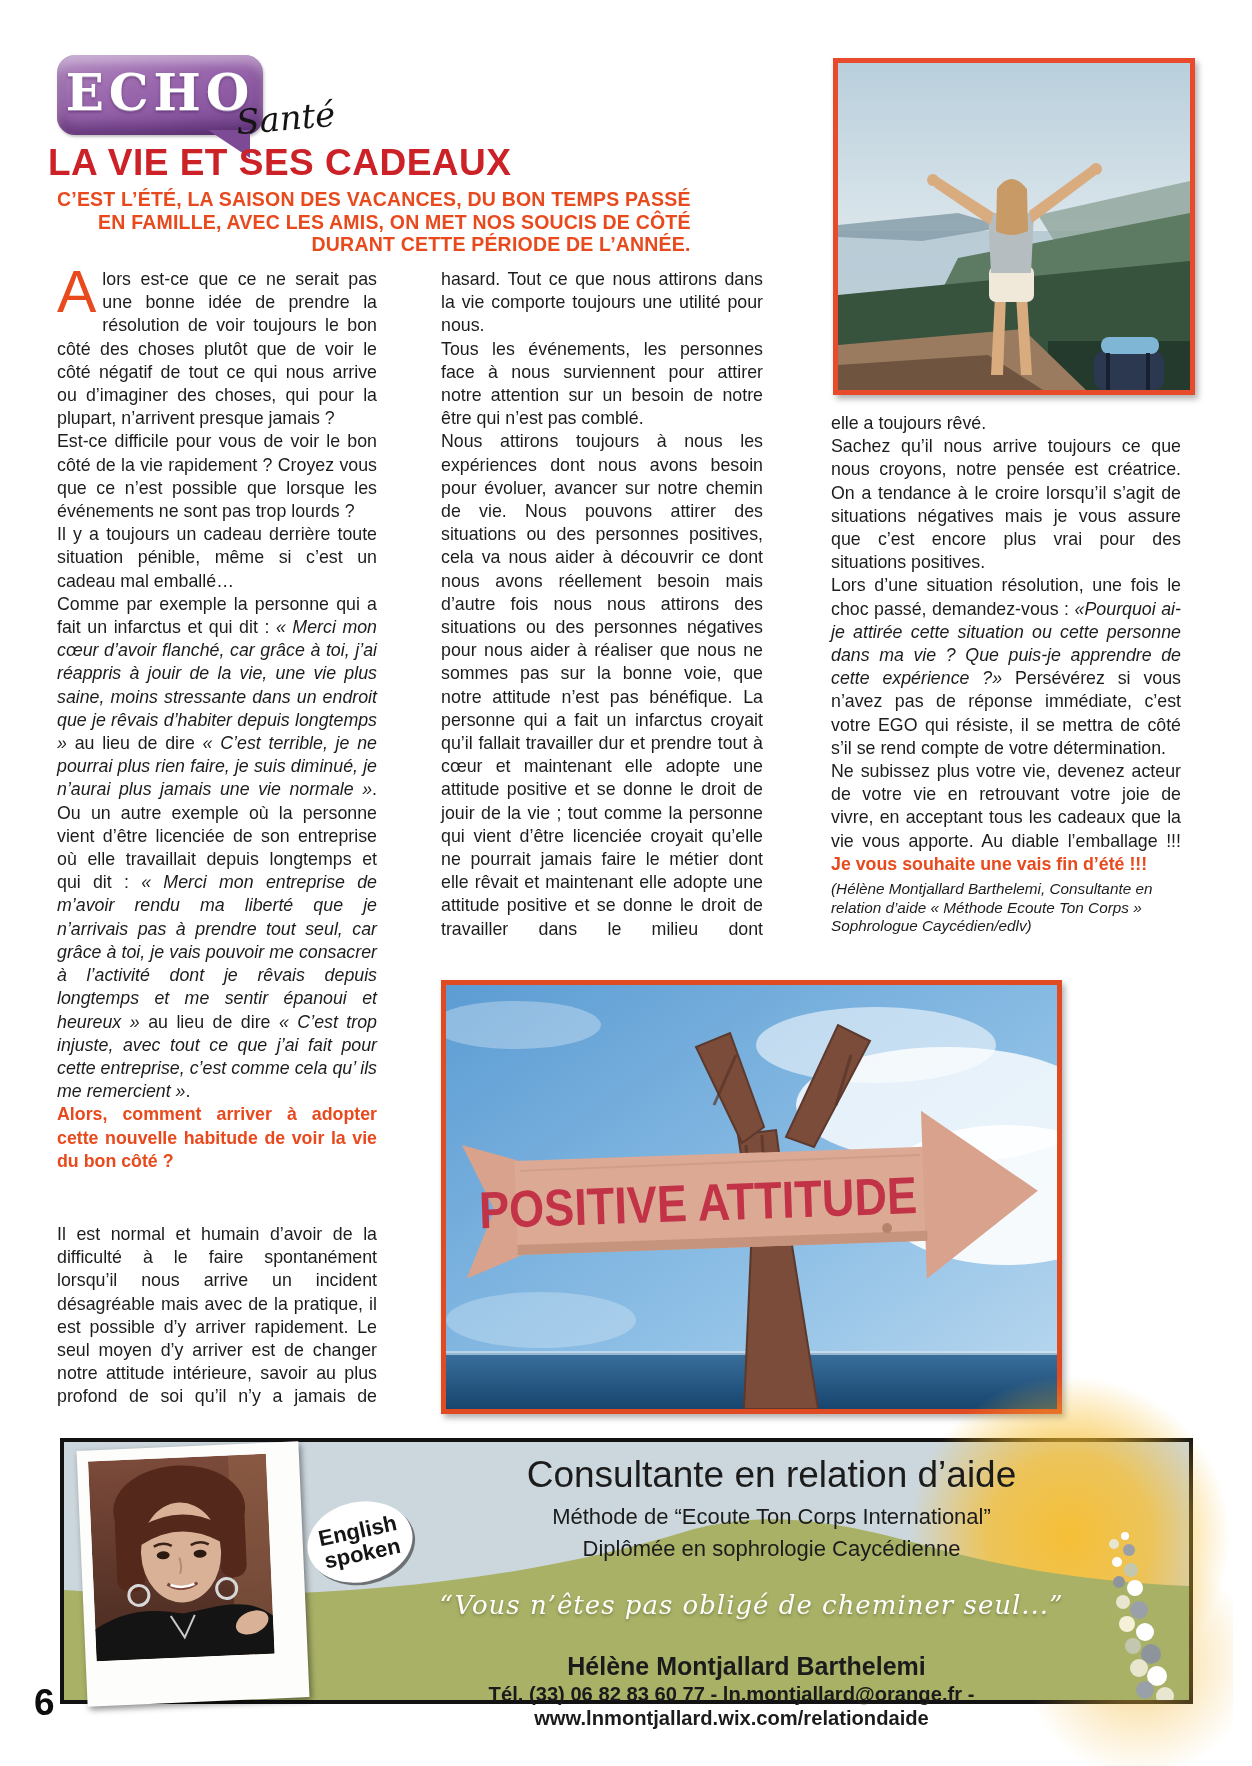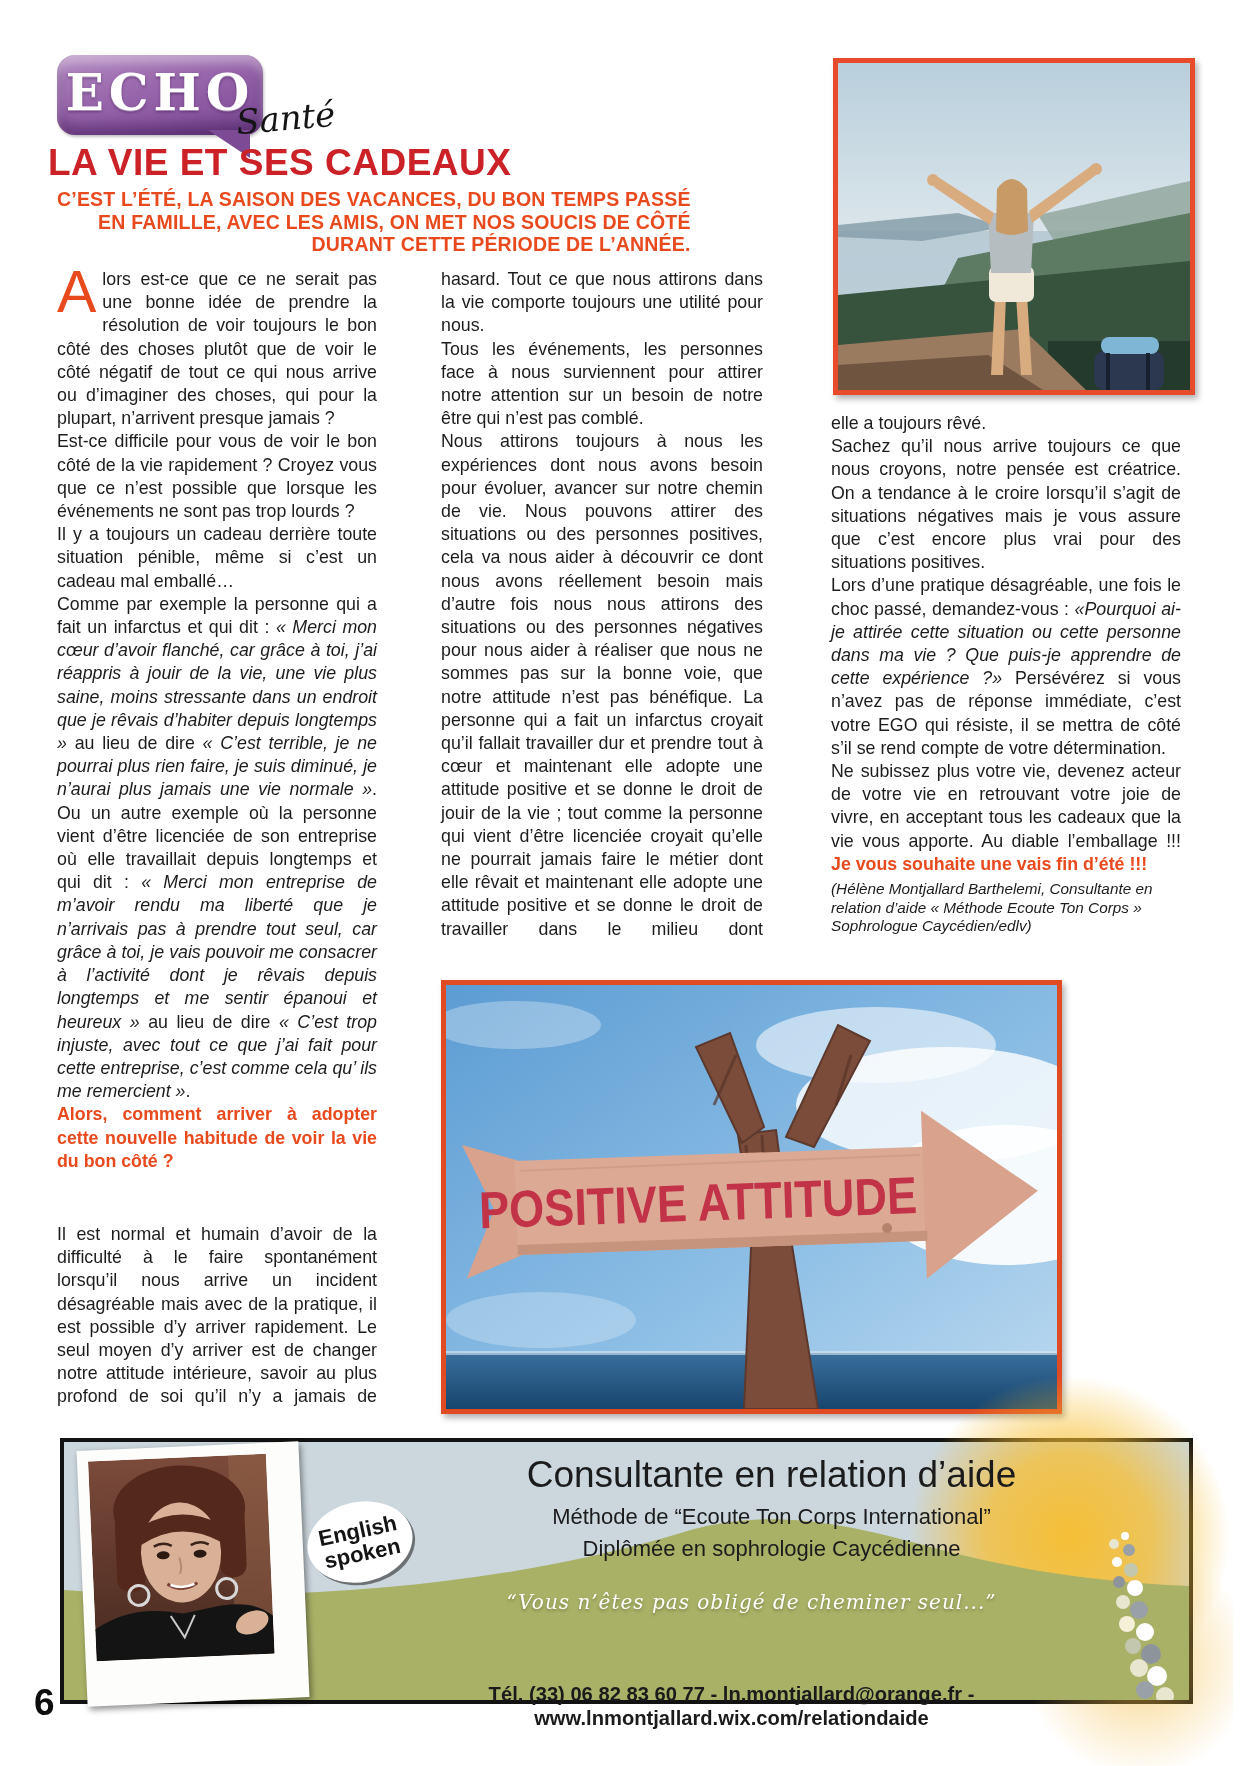--- a/index.html
+++ b/index.html
@@ -57,21 +57,21 @@
     box-shadow:2px 3px 6px rgba(0,0,0,.45);}
   .badge{position:absolute;left:243px;top:60px;width:106px;height:80px;background:#fff;
     border-radius:50%;transform:rotate(-12deg);box-shadow:2px 3px 0 rgba(45,45,45,.6);
     display:flex;flex-direction:column;align-items:center;justify-content:center;
     font-size:22px;font-weight:bold;color:#141414;line-height:23px;}
   .b-title{position:absolute;left:300px;right:10px;top:12px;text-align:center;
     font-size:37px;font-weight:normal;color:#1b1b1b;}
   .b-line1{position:absolute;left:300px;right:10px;top:62px;text-align:center;font-size:22px;color:#1b1b1b;}
   .b-line2{position:absolute;left:300px;right:10px;top:94px;text-align:center;font-size:22px;color:#1b1b1b;}
   .b-quote{position:absolute;left:290px;right:40px;top:148px;text-align:center;
-    font-family:"DejaVu Serif",serif;font-style:italic;font-size:20px;color:#ffffff;
+    font-family:"DejaVu Serif",serif;font-style:italic;font-size:26px;color:#ffffff;
     letter-spacing:1px;text-shadow:0 2px 3px rgba(70,80,30,.45);}
   .b-name{position:absolute;left:300px;right:60px;top:210px;text-align:center;
     font-size:25px;font-weight:bold;color:#1b1b1b;}
   .b-contact{position:absolute;left:240px;right:30px;top:240px;text-align:center;
     font-size:21px;font-weight:bold;color:#1b1b1b;transform:scaleX(.96);transform-origin:center;}
 
   .pagenum{position:absolute;left:34px;top:1682px;font-size:37px;font-weight:bold;color:#0d0d0d;}
 </style>
 </head>
 <body>
@@ -139,21 +139,21 @@
       <p class="gap cont"><span>Il est normal et humain d’avoir de la difficulté à le faire spontanément lorsqu’il nous arrive un incident désagréable mais avec de la pratique, il est possible d’y arriver rapidement. Le seul moyen d’y arriver est de changer notre attitude intérieure, savoir au plus profond de soi qu’il n’y a jamais de</span></p>
     </div>
   <div class="col" style="left:441px;width:322px;">
       <p><span>hasard. Tout ce que nous attirons dans la vie comporte toujours une utilité pour nous.</span></p>
       <p><span>Tous les événements, les personnes face à nous surviennent pour attirer notre attention sur un besoin de notre être qui n’est pas comblé.</span></p>
       <p class="cont"><span>Nous attirons toujours à nous les expériences dont nous avons besoin pour évoluer, avancer sur notre chemin de vie. Nous pouvons attirer des situations ou des personnes positives, cela va nous aider à découvrir ce dont nous avons réellement besoin mais d’autre fois nous nous attirons des situations ou des personnes négatives pour nous aider à réaliser que nous ne sommes pas sur la bonne voie, que notre attitude n’est pas bénéfique. La personne qui a fait un infarctus croyait qu’il fallait travailler dur et prendre tout à cœur et maintenant elle adopte une attitude positive et se donne le droit de jouir de la vie ; tout comme la personne qui vient d’être licenciée croyait qu’elle ne pourrait jamais faire le métier dont elle rêvait et maintenant elle adopte une attitude positive et se donne le droit de travailler dans le milieu dont</span></p>
     </div>
   <div class="col" style="left:831px;top:412px;width:350px;">
       <p><span>elle a toujours rêvé.</span></p>
       <p><span>Sachez qu’il nous arrive toujours ce que nous croyons, notre pensée est créatrice. On a tendance à le croire lorsqu’il s’agit de situations négatives mais je vous assure que c’est encore plus vrai pour des situations positives.</span></p>
-      <p><span>Lors d’une pratique désagréable, une fois le choc passé, demandez-vous : </span><span class="i">«Pourquoi ai-je attirée cette situation ou cette personne dans ma vie ? Que puis-je apprendre de cette expérience ?»</span><span> Persévérez si vous n’avez pas de réponse immédiate, c’est votre EGO qui résiste, il se mettra de côté s’il se rend compte de votre détermination.</span></p>
+      <p><span>Lors d’une situation résolution, une fois le choc passé, demandez-vous : </span><span class="i">«Pourquoi ai-je attirée cette situation ou cette personne dans ma vie ? Que puis-je apprendre de cette expérience ?»</span><span> Persévérez si vous n’avez pas de réponse immédiate, c’est votre EGO qui résiste, il se mettra de côté s’il se rend compte de votre détermination.</span></p>
       <p><span>Ne subissez plus votre vie, devenez acteur de votre vie en retrouvant votre joie de vivre, en acceptant tous les cadeaux que la vie vous apporte. Au diable l’emballage !!! </span><span class="rb">Je vous souhaite une vais fin d’été !!!</span></p>
       <p class="credit"><span>(Hélène Montjallard Barthelemi, Consultante en relation d’aide « Méthode Ecoute Ton Corps » Sophrologue Caycédien/edlv)</span></p>
     </div>
 
   <div class="signimg">
     <svg width="611" height="424" viewBox="0 0 611 424">
       <defs>
         <linearGradient id="sg" x1="0" y1="0" x2="1" y2="1">
           <stop offset="0" stop-color="#5c9cd3"></stop>
             <stop offset=".6" stop-color="#8fc0e6"></stop>
@@ -249,17 +249,18 @@
 
     <div class="badge">
       <div>English</div>
       <div>spoken</div>
     </div>
 
     <div class="b-title">Consultante en relation d’aide</div>
     <div class="b-line1">Méthode de “Ecoute Ton Corps International”</div>
     <div class="b-line2">Diplômée en sophrologie Caycédienne</div>
     <div class="b-quote">“Vous n’êtes pas obligé de cheminer seul...”</div>
+    <div class="b-name">Hélène Montjallard Barthelemi</div>
     <div class="b-contact">Tél. (33) 06 82 83 60 77 - ln.montjallard@orange.fr - www.lnmontjallard.wix.com/relationdaide</div>
   </div>
 
   <div class="pagenum">6</div>
 </div>
 
 </body></html>

